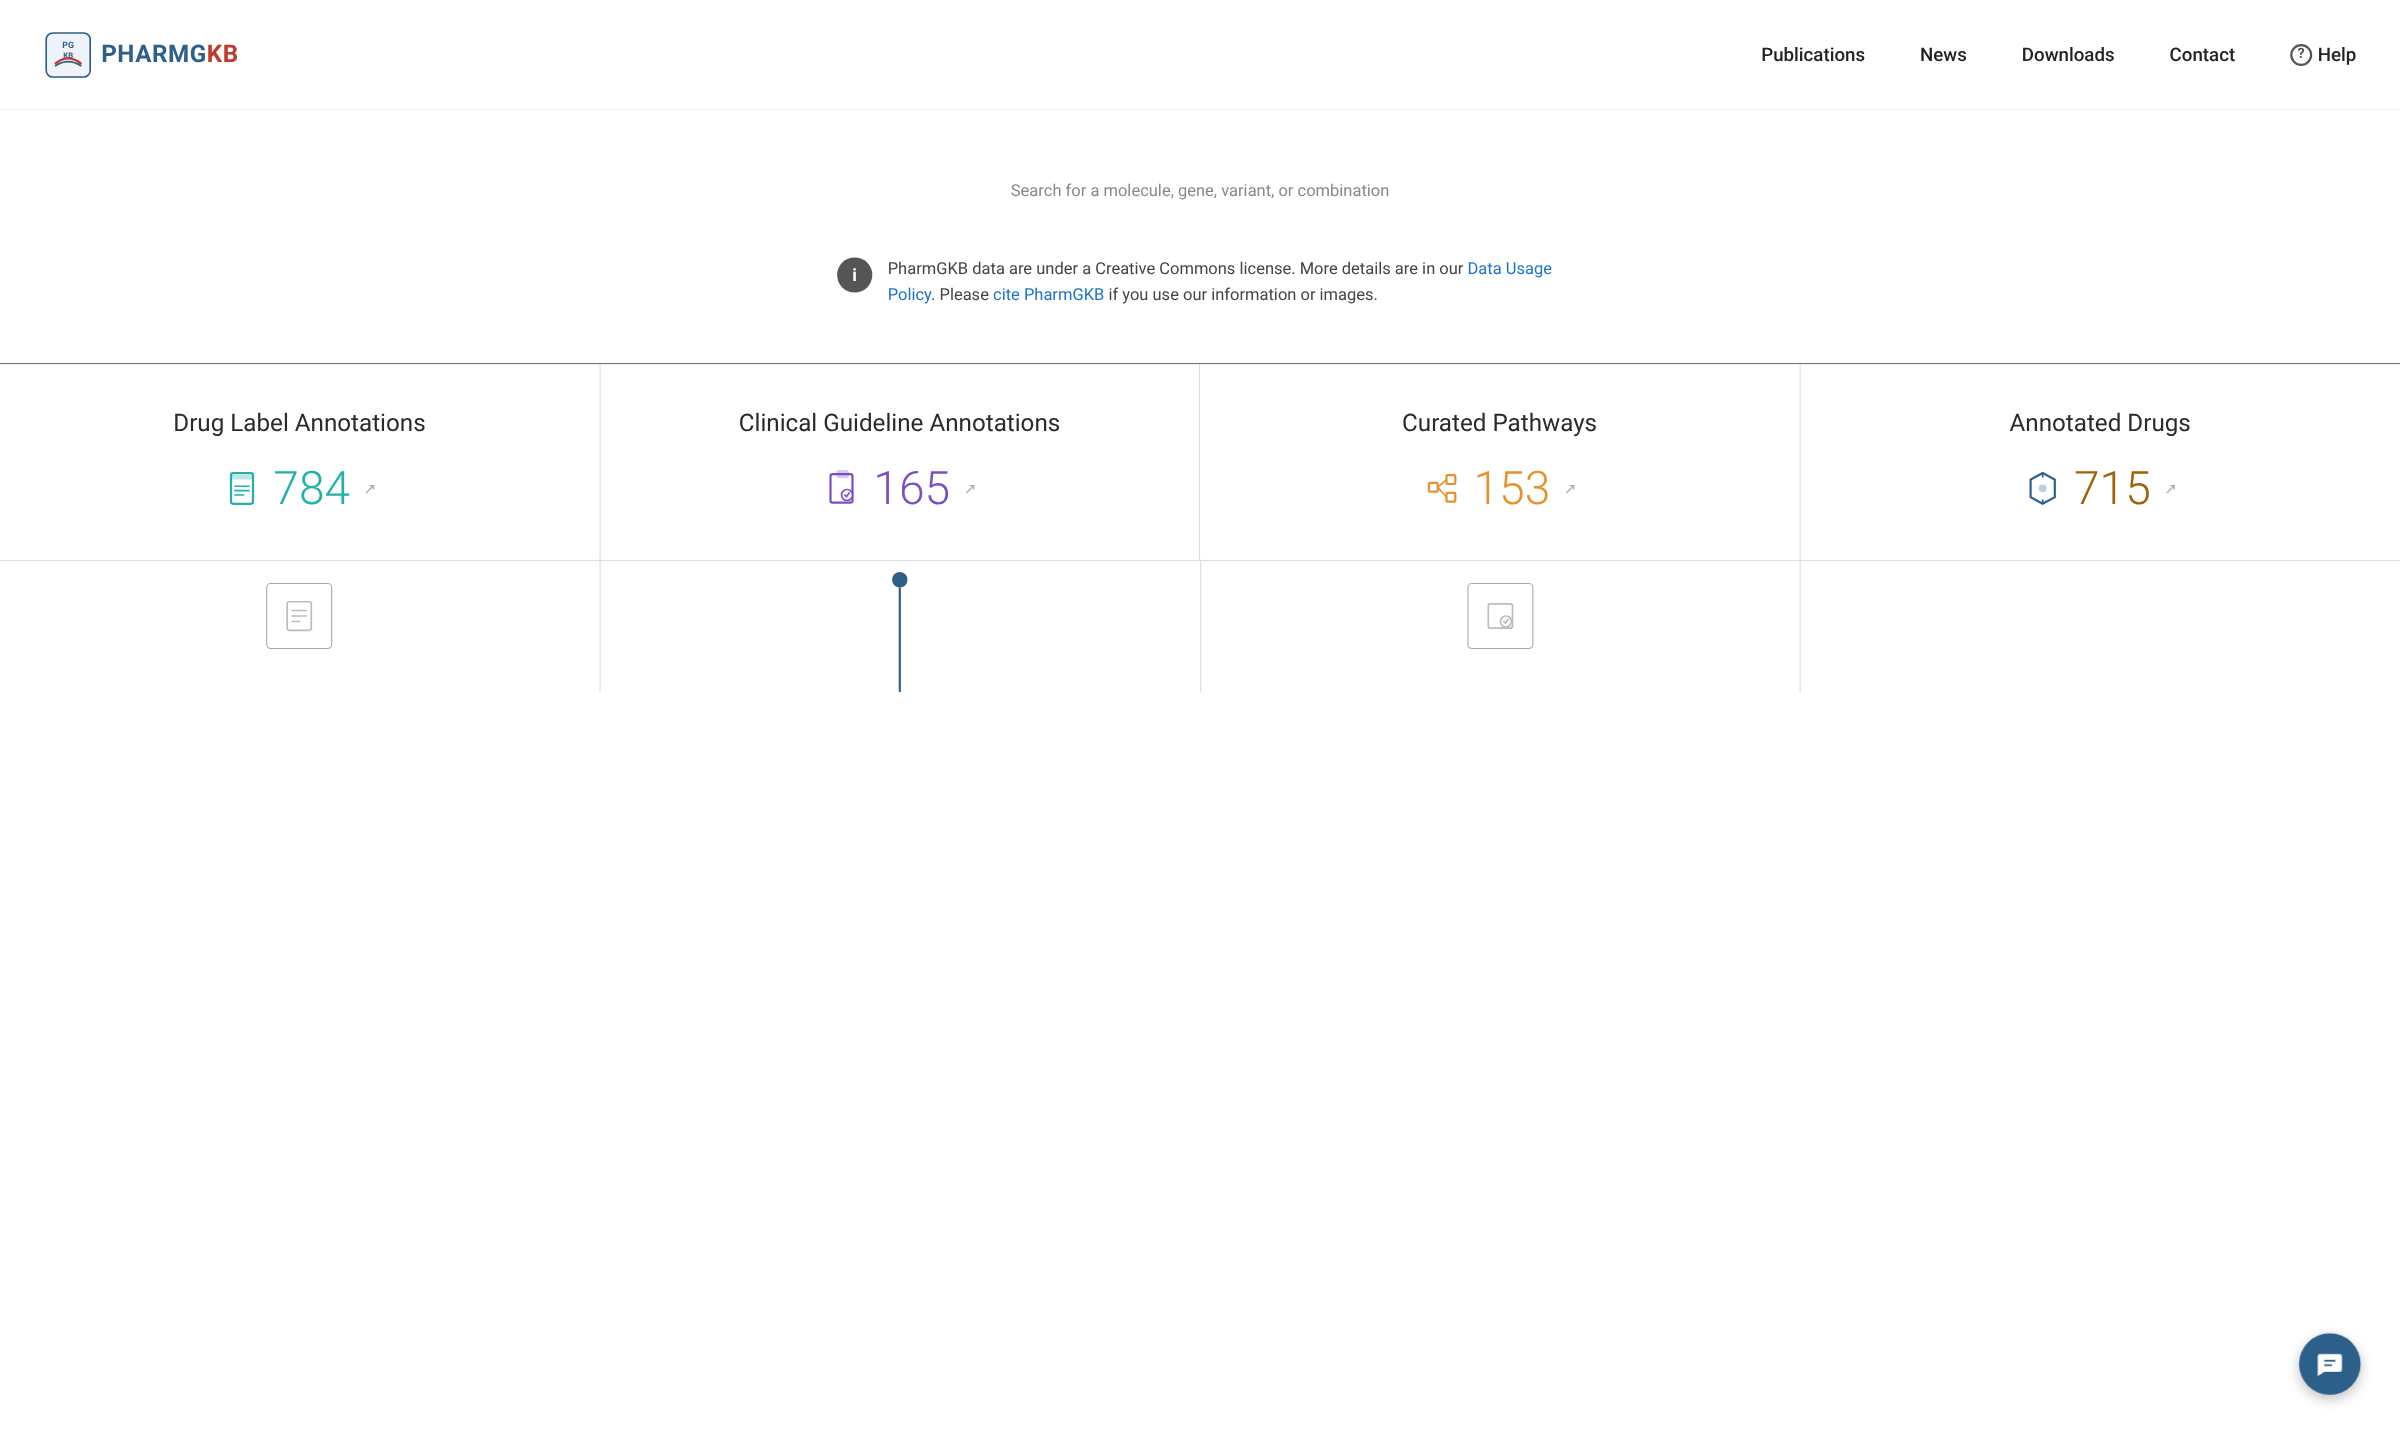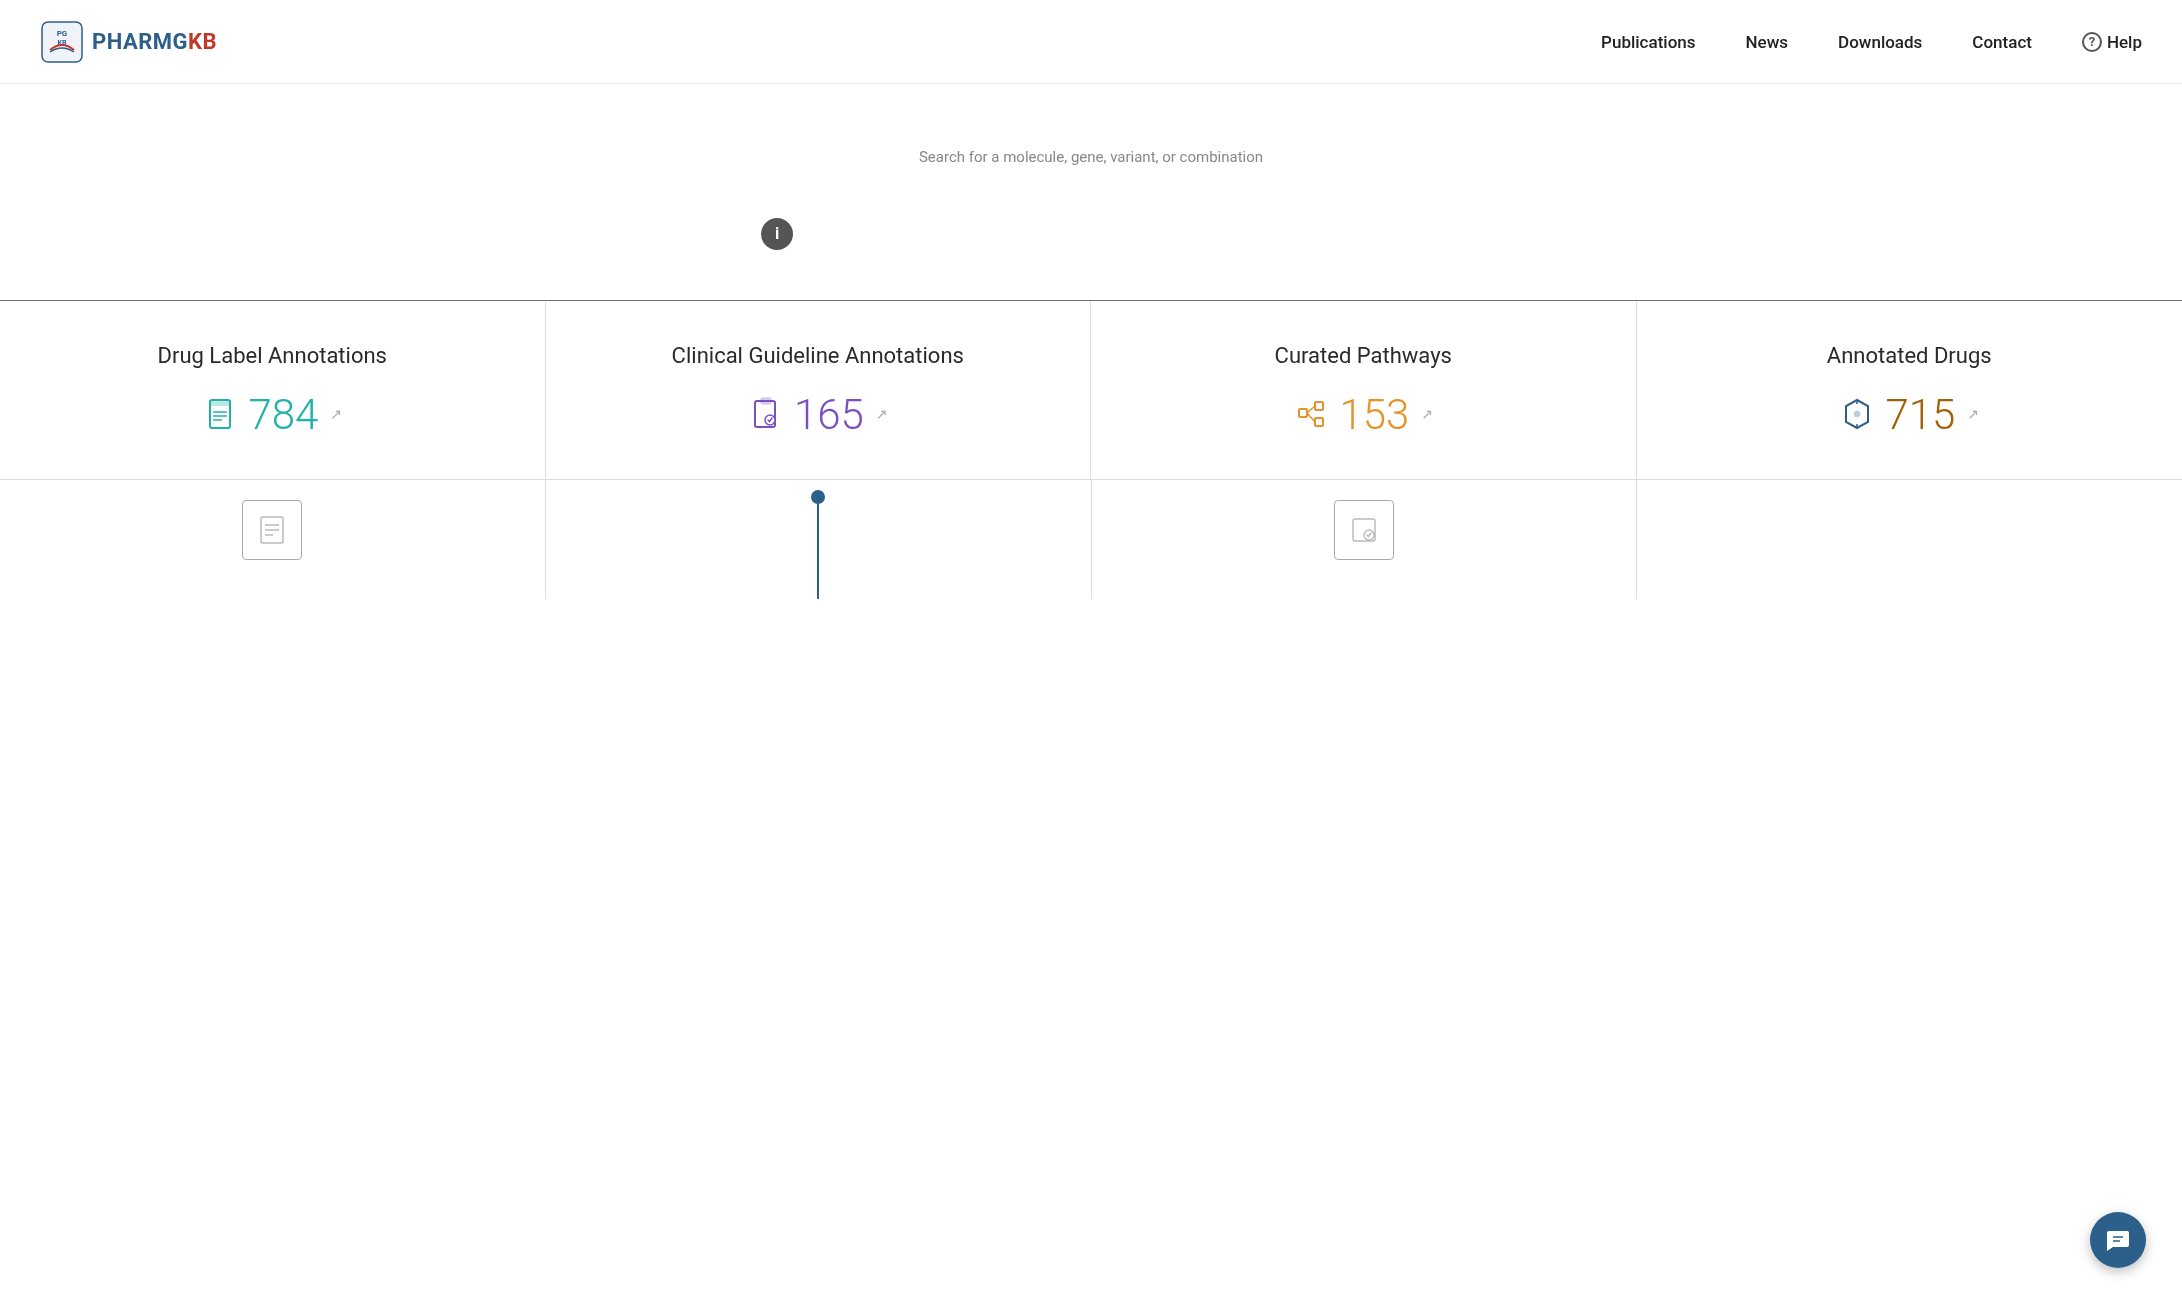--- a/index.html
+++ b/index.html
@@ -7,21 +7,21 @@
       font-family: -apple-system, BlinkMacSystemFont, 'Segoe UI', Roboto, sans-serif;
       background: #fff;
       color: #333;
     }
 
     
     header {
       display: flex;
       align-items: center;
       padding: 0 40px;
-      height: 84px;
+      height: 100px;
       border-bottom: 1px solid #eee;
     }
     .logo-area {
       display: flex;
       align-items: center;
       gap: 8px;
       margin-right: 60px;
       text-decoration: none;
     }
     .logo-icon {
@@ -288,20 +288,23 @@
     </a>
   </nav>
 </header>
 
 <section class="search-section">
   <p class="search-hint">Search for a molecule, gene, variant, or combination</p>
 </section>
 
 <div class="info-banner">
   <div class="info-icon">i</div>
+  <div class="info-text">
+    <span>PharmGKB data are under a Creative Commons license. More details are in our </span><a href="#">Data Usage Policy</a><span>. Please </span><a href="#">cite PharmGKB</a><span> if you use our information or images.</span>
+  </div>
 </div>
 
 <div class="stats-grid">
 
   <div class="stat-card">
     <div class="stat-title">Drug Label Annotations</div>
     <div class="stat-value-row">
 
       <svg class="stat-icon-svg" viewBox="0 0 36 36" fill="none">
         <rect x="8" y="4" width="20" height="28" rx="2" stroke="#20b2aa" stroke-width="2"></rect>

